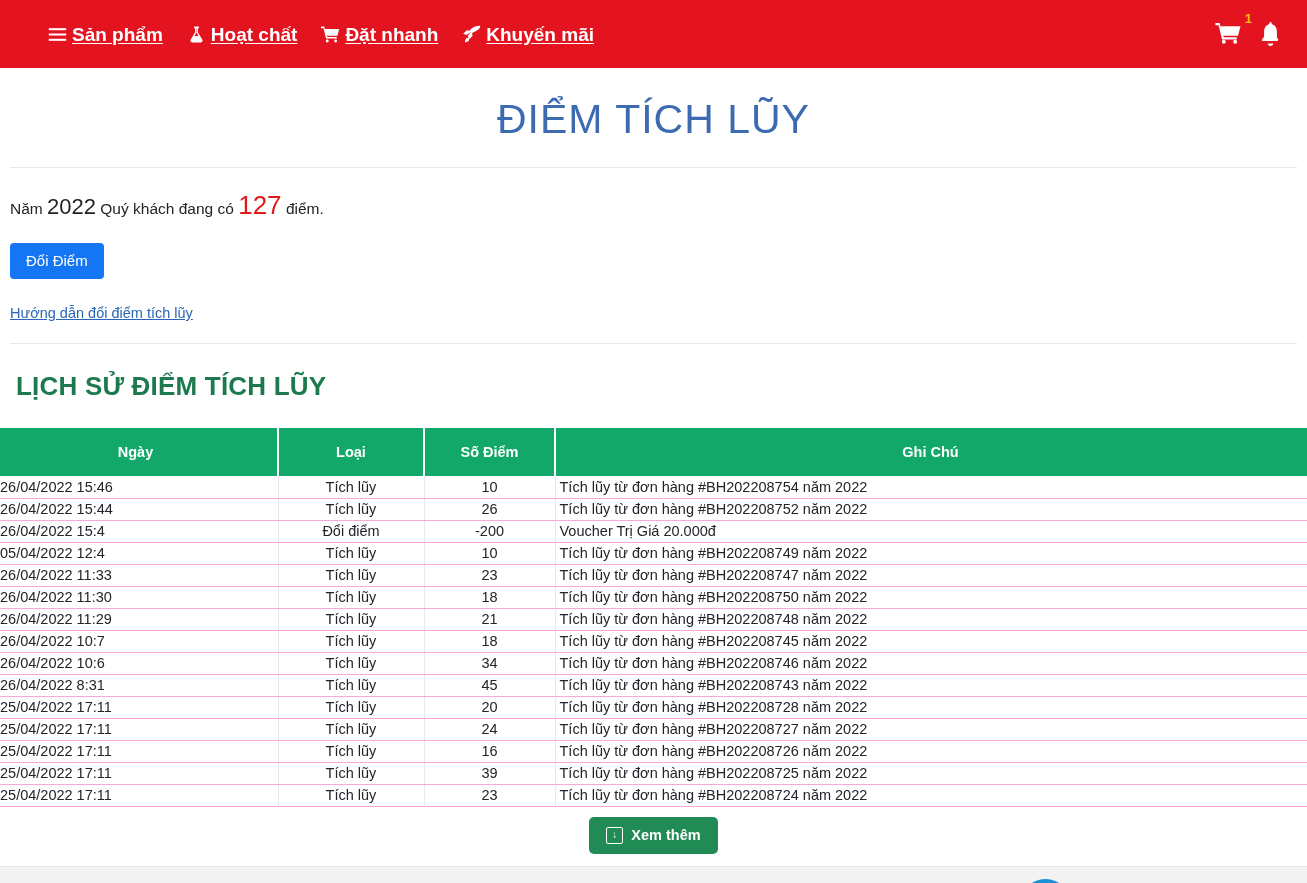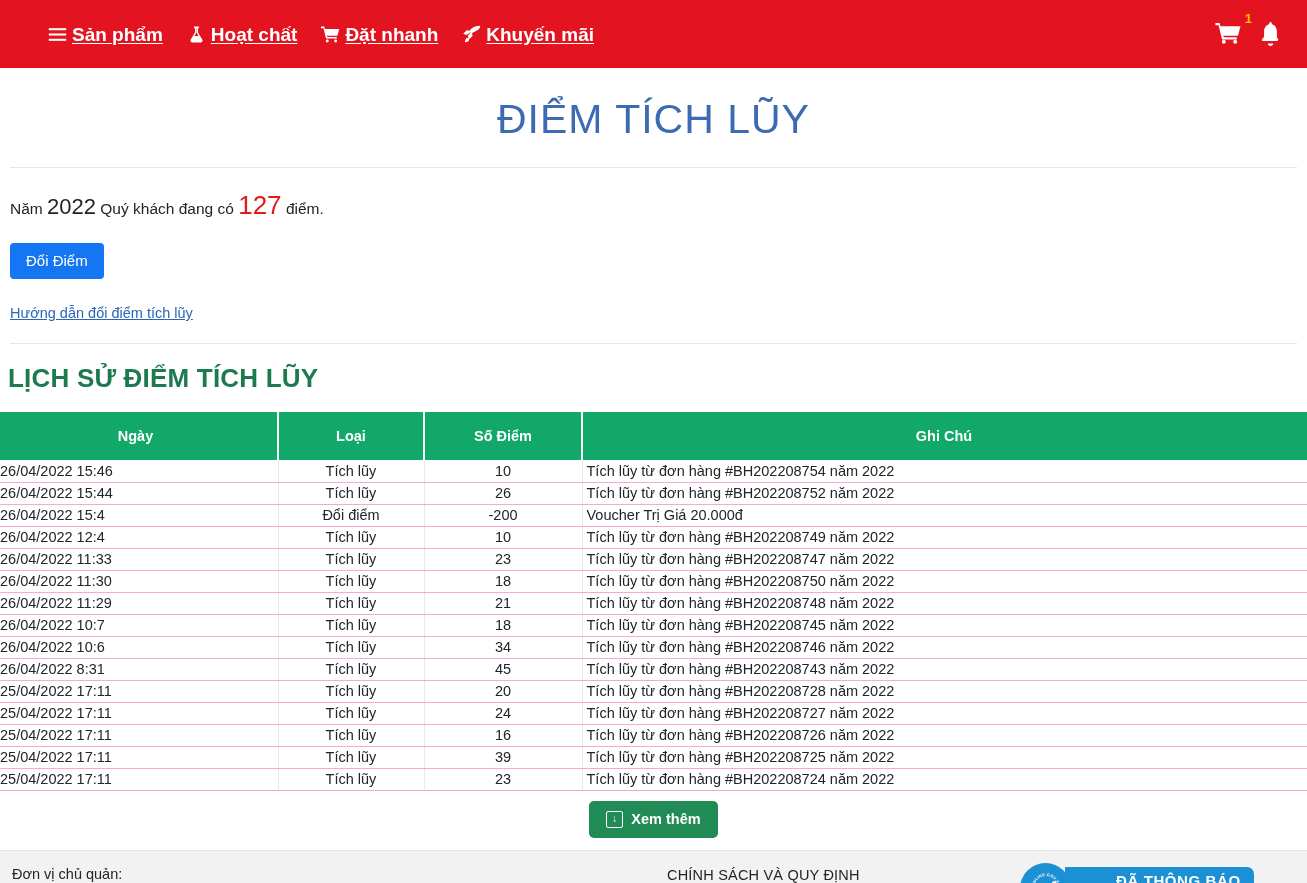--- a/index.html
+++ b/index.html
@@ -107,21 +107,21 @@
   }
 
   #points-divider { border: 0; border-top: 1px solid #e7e7e7; margin: 22px 10px 0 10px; }
 
   
   #history-heading {
     color: #1d7a4e;
     font-size: 26px;
     font-weight: 700;
     letter-spacing: 0.2px;
-    margin: 4px;
+    margin: 12px;
     padding: 15px 0 14px 4px;
   }
 
   #history-table {
     width: 100%;
     border-collapse: collapse;
     table-layout: fixed;
     font-size: 14.5px;
   }
   #history-table thead th {
@@ -142,21 +142,21 @@
     height: 22px;
     padding: 1px 8px;
     color: #212529;
     font-size: 14.5px;
     white-space: nowrap;
     overflow: hidden;
   }
   #history-table tbody td:last-child { border-right: none; }
   .col-date { width: 278px; text-align: left; padding-left: 0 !important; }
   .col-type { width: 146px; text-align: center; }
-  .col-points { width: 158px; text-align: center; }
+  .col-points { width: 131px; text-align: center; }
   .col-note  { text-align: left; padding-left: 4px !important; }
 
   #loadmore-wrap { text-align: center; padding: 10px 0 12px 0; }
   #loadmore-btn {
     display: inline-flex;
     align-items: center;
     gap: 8px;
     background: #218b55;
     color: #ffffff;
     border: none;
@@ -336,21 +336,21 @@
         <td class="col-points">26</td>
         <td class="col-note">Tích lũy từ đơn hàng #BH202208752 năm 2022</td>
       </tr>
       <tr>
         <td class="col-date">26/04/2022 15:4</td>
         <td class="col-type">Đổi điểm</td>
         <td class="col-points">-200</td>
         <td class="col-note">Voucher Trị Giá 20.000đ</td>
       </tr>
       <tr>
-        <td class="col-date">26/04/2022 12:4</td>
+        <td class="col-date">05/04/2022 12:4</td>
         <td class="col-type">Tích lũy</td>
         <td class="col-points">10</td>
         <td class="col-note">Tích lũy từ đơn hàng #BH202208749 năm 2022</td>
       </tr>
       <tr>
         <td class="col-date">26/04/2022 11:33</td>
         <td class="col-type">Tích lũy</td>
         <td class="col-points">23</td>
         <td class="col-note">Tích lũy từ đơn hàng #BH202208747 năm 2022</td>
       </tr>

